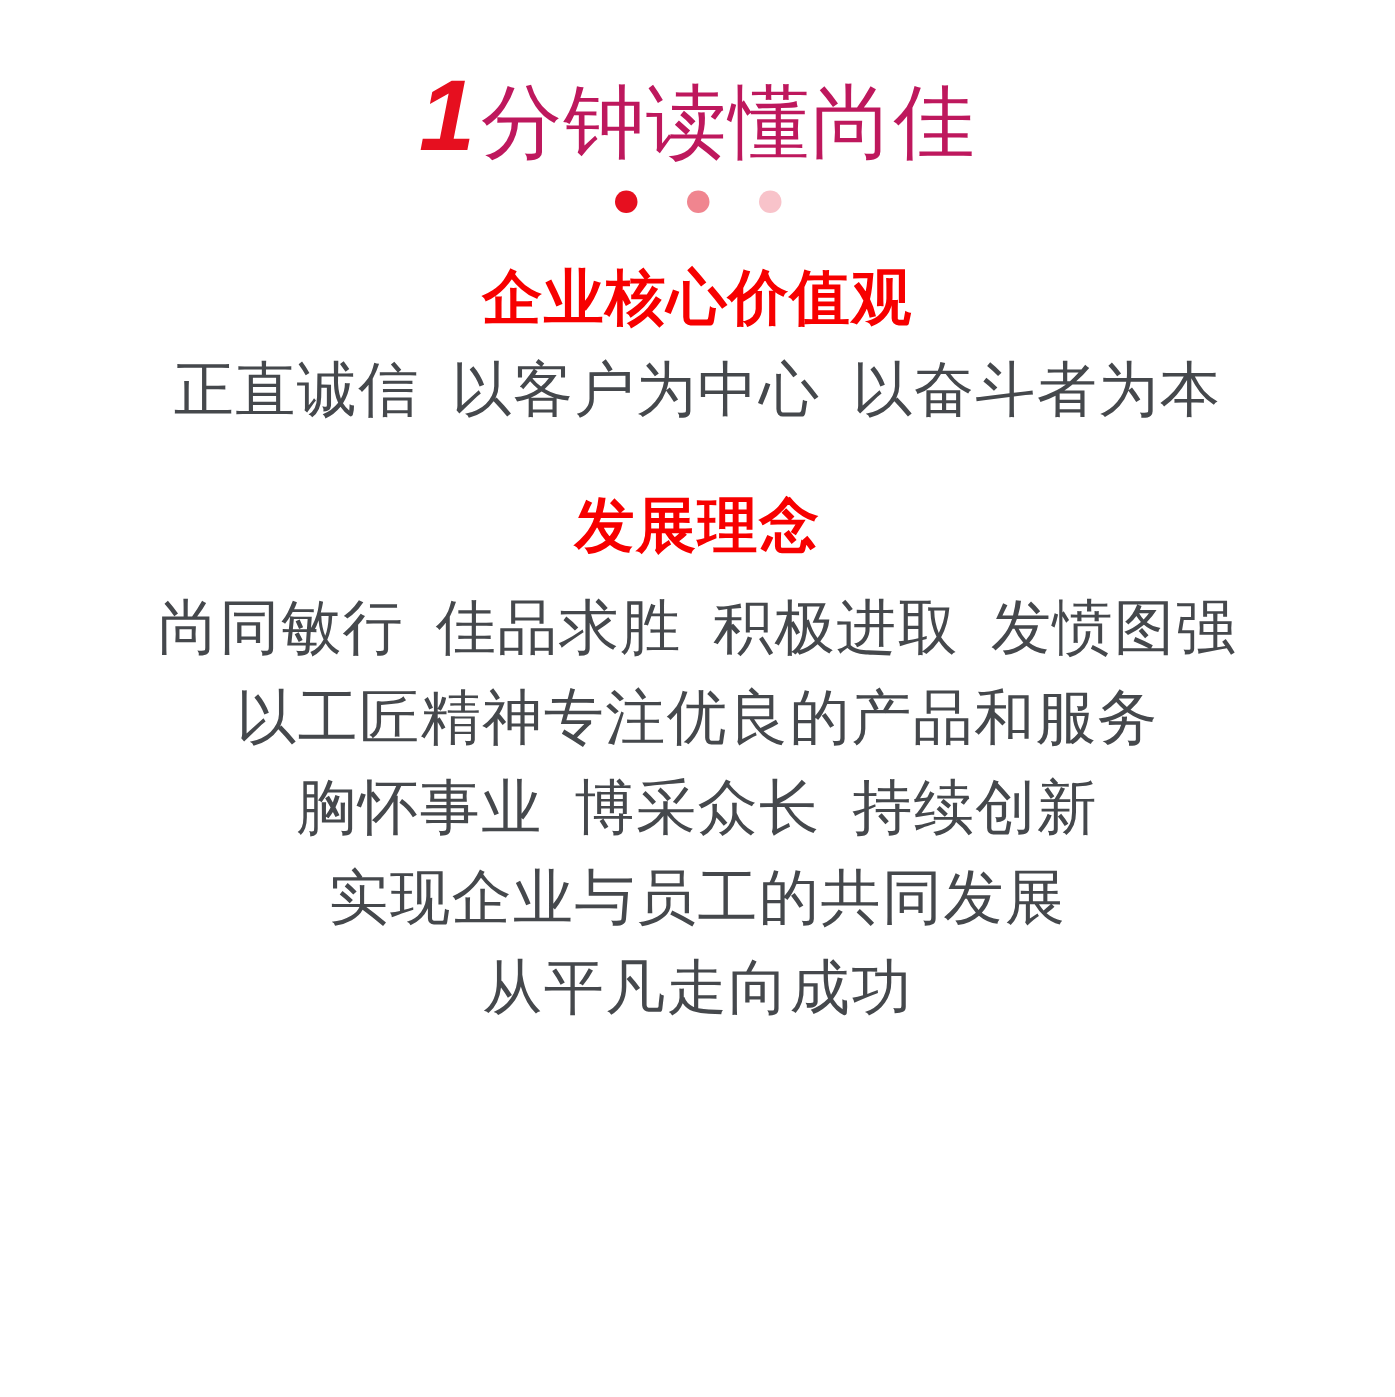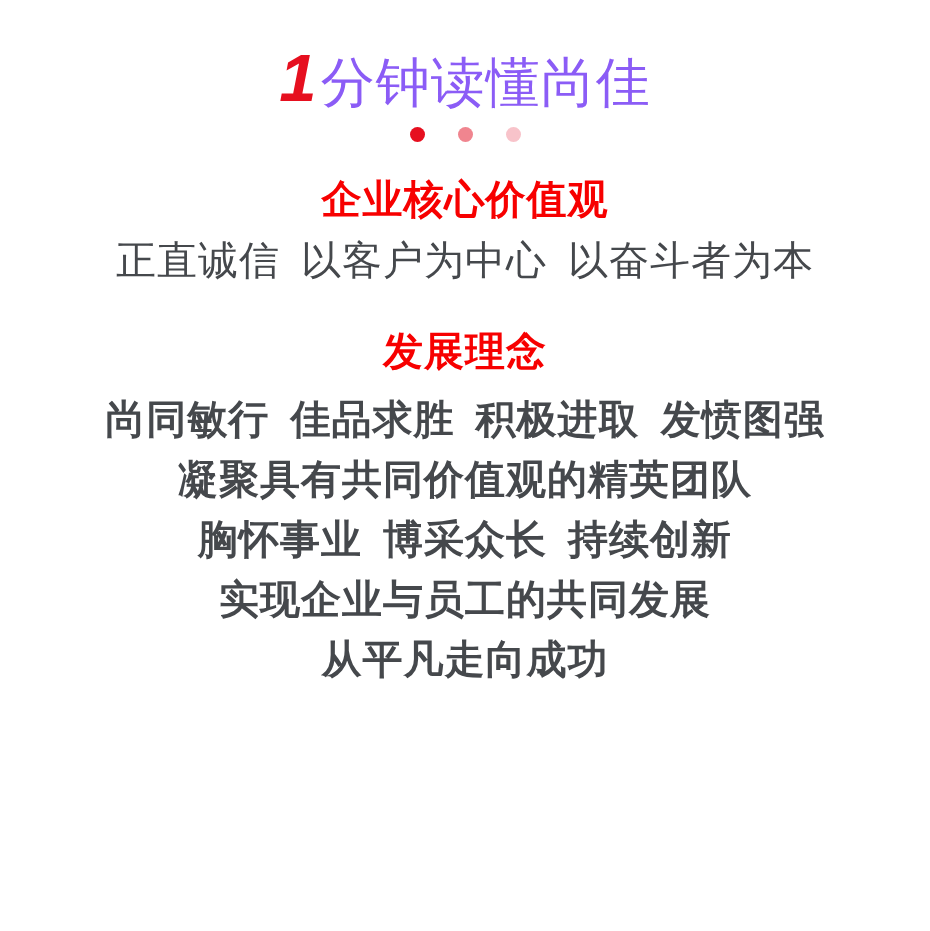--- a/index.html
+++ b/index.html
@@ -29,21 +29,21 @@
   .title-num {
     font-size: 67px;
     font-weight: 700;
     font-style: italic;
     color: #e60f1f;
     padding-right: 4px;
     letter-spacing: 0;
   }
   .title-cn {
     font-size: 54px;
-    color: #8b5cf6;
+    color: #be185d;
     letter-spacing: 1px;
   }
   
   .dots {
     margin-top: 17px;
     height: 15px;
     display: flex;
     justify-content: center;
     align-items: center;
     gap: 33px;
@@ -68,21 +68,21 @@
   .sec-concepts h2.red-h  { margin-top: 46px; }
   p.body-line {
     margin: 0;
     font-size: 40px;
     line-height: 44px;
     color: #45484c;
     letter-spacing: 1px;
     word-spacing: 9px;
     margin-top: 16px;
   }
-  .sec-concepts .lines { margin-top: 10px; font-weight: bold; }
+  .sec-concepts .lines { margin-top: 10px; }
   .sec-concepts p.body-line {
     margin-top: 0;
     line-height: 60px;
   }
 </style>
 </head>
 <body>
 
 <div class="page">
 
@@ -100,20 +100,20 @@
   <section class="sec-core">
     <h2 class="red-h">企业核心价值观</h2>
     <p class="body-line">正直诚信 以客户为中心 以奋斗者为本</p>
   </section>
 
 
   <section class="sec-concepts">
     <h2 class="red-h">发展理念</h2>
     <div class="lines">
       <p class="body-line">尚同敏行 佳品求胜 积极进取 发愤图强</p>
-      <p class="body-line">凝聚具有共同价值观的精英团队</p>
+      <p class="body-line">以工匠精神专注优良的产品和服务</p>
       <p class="body-line">胸怀事业 博采众长 持续创新</p>
       <p class="body-line">实现企业与员工的共同发展</p>
       <p class="body-line">从平凡走向成功</p>
     </div>
   </section>
 
 </div>
 
 </body></html>

